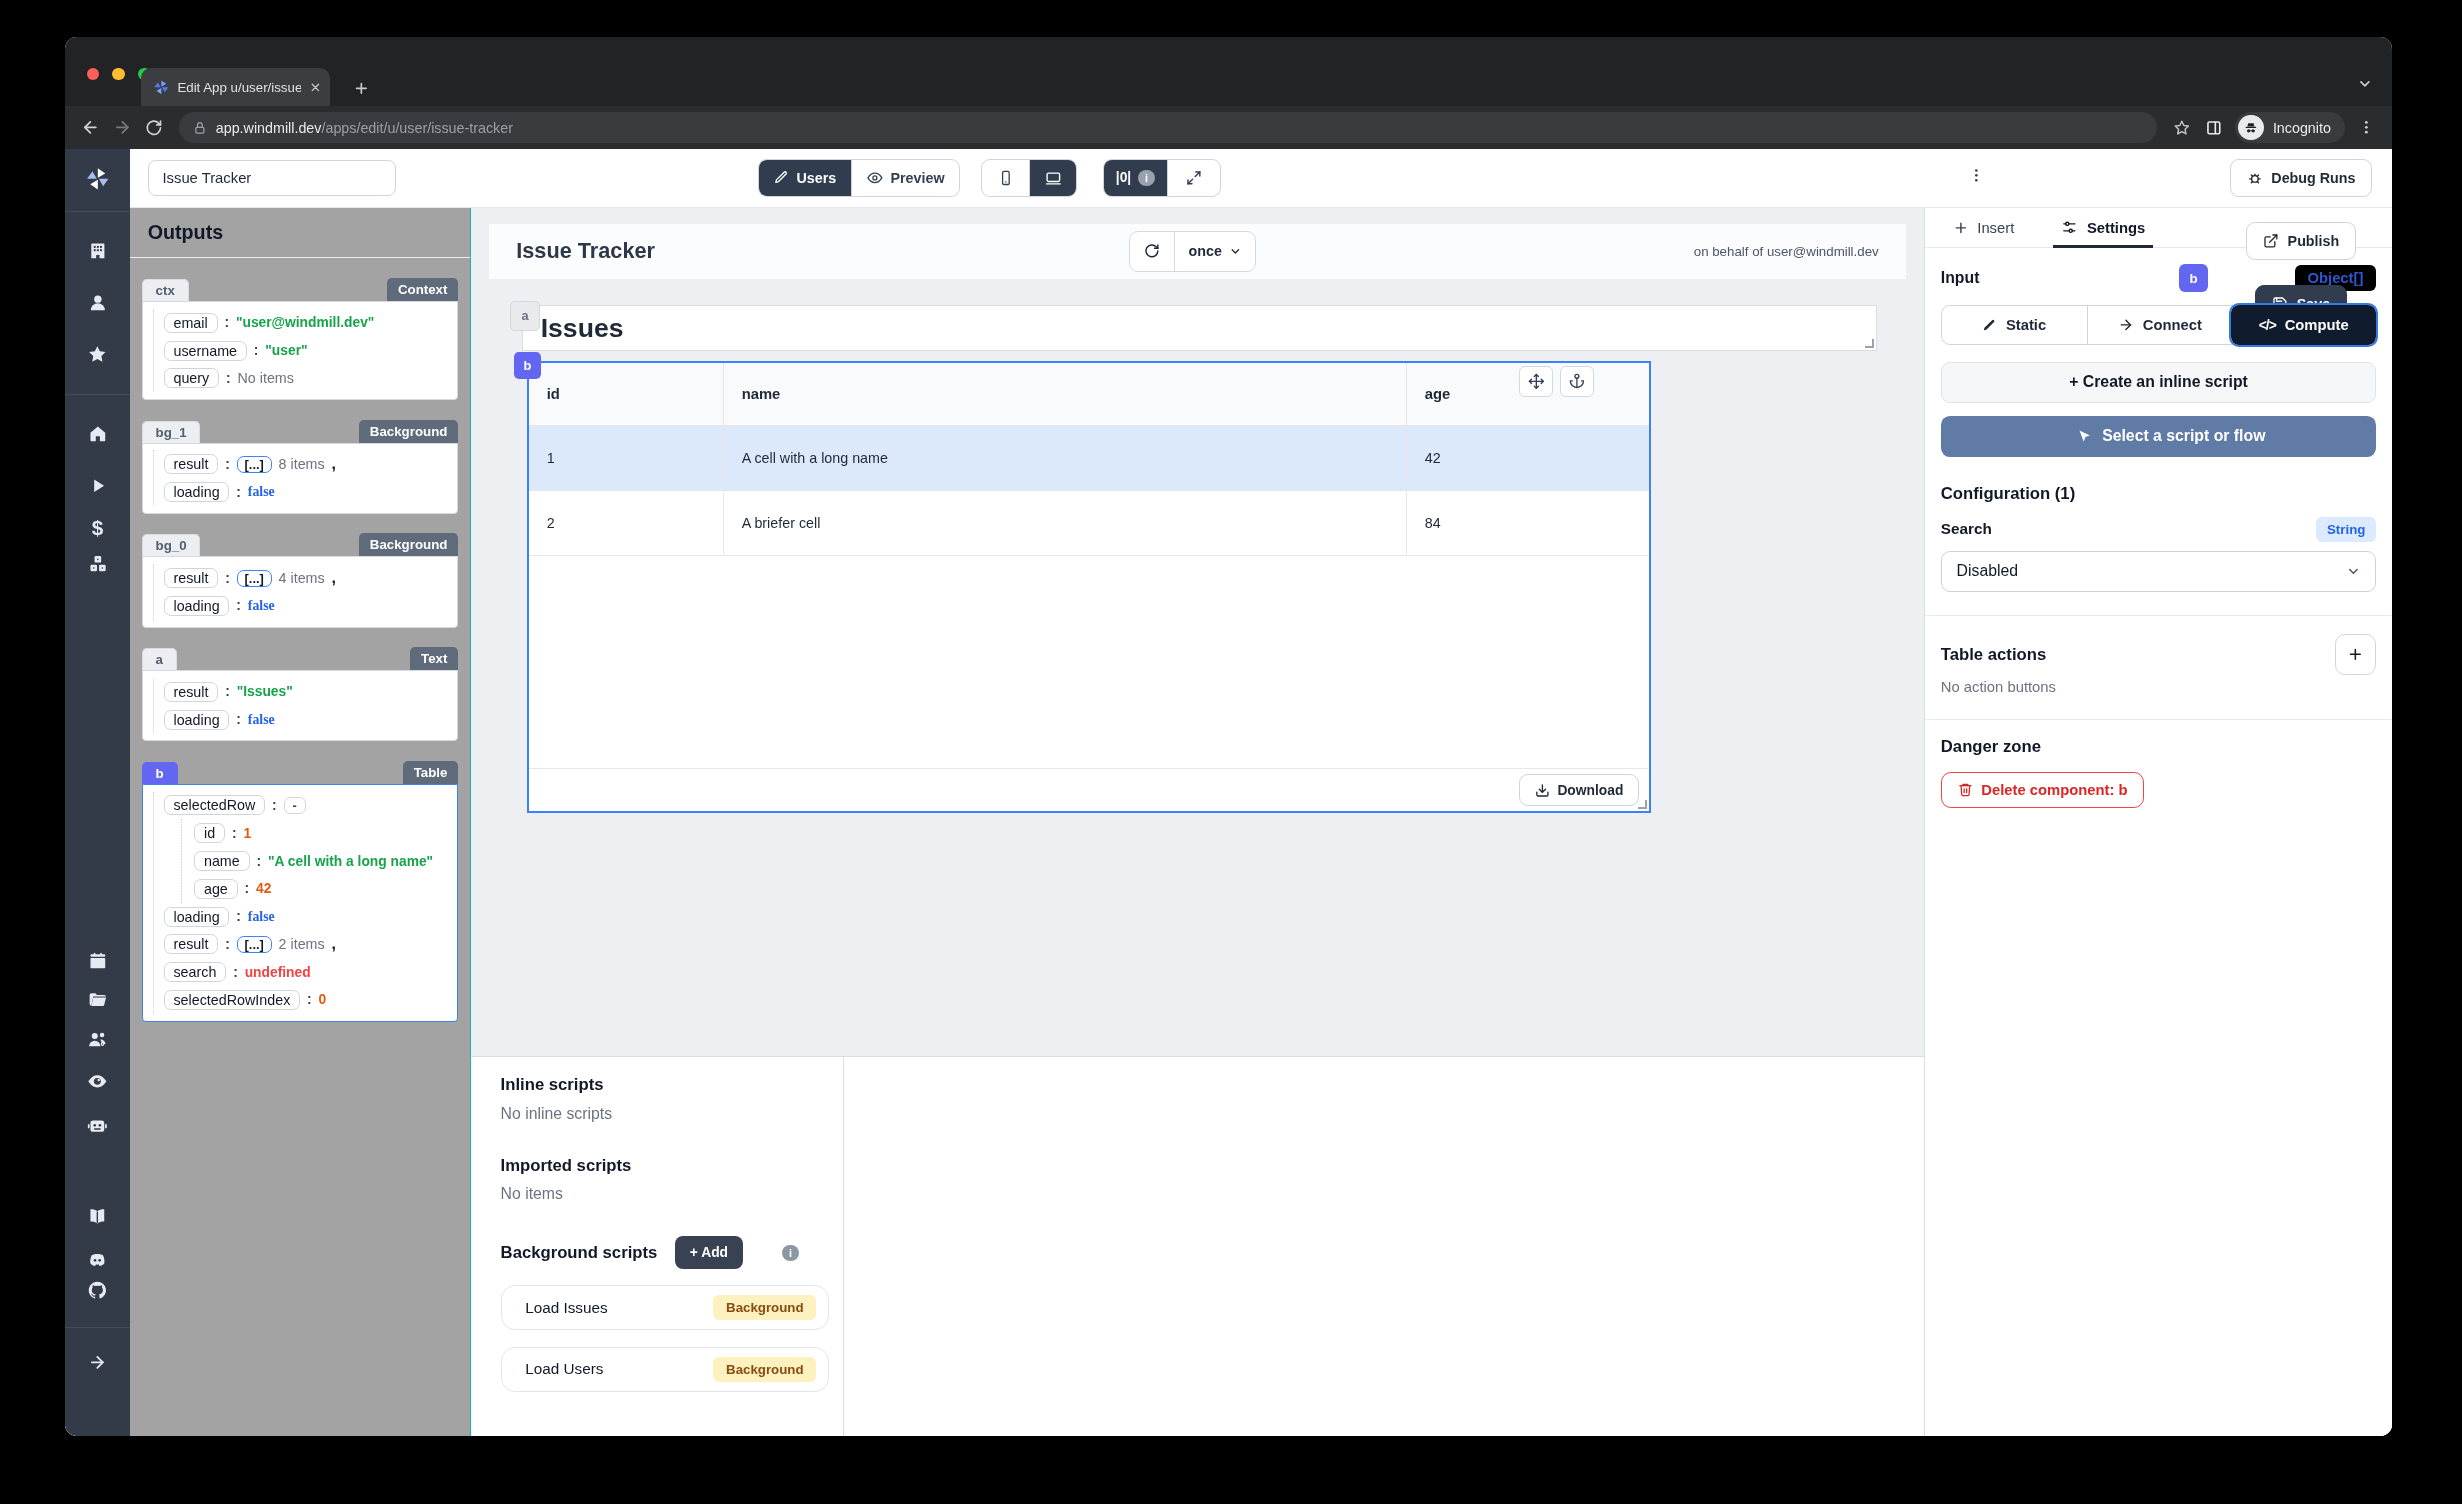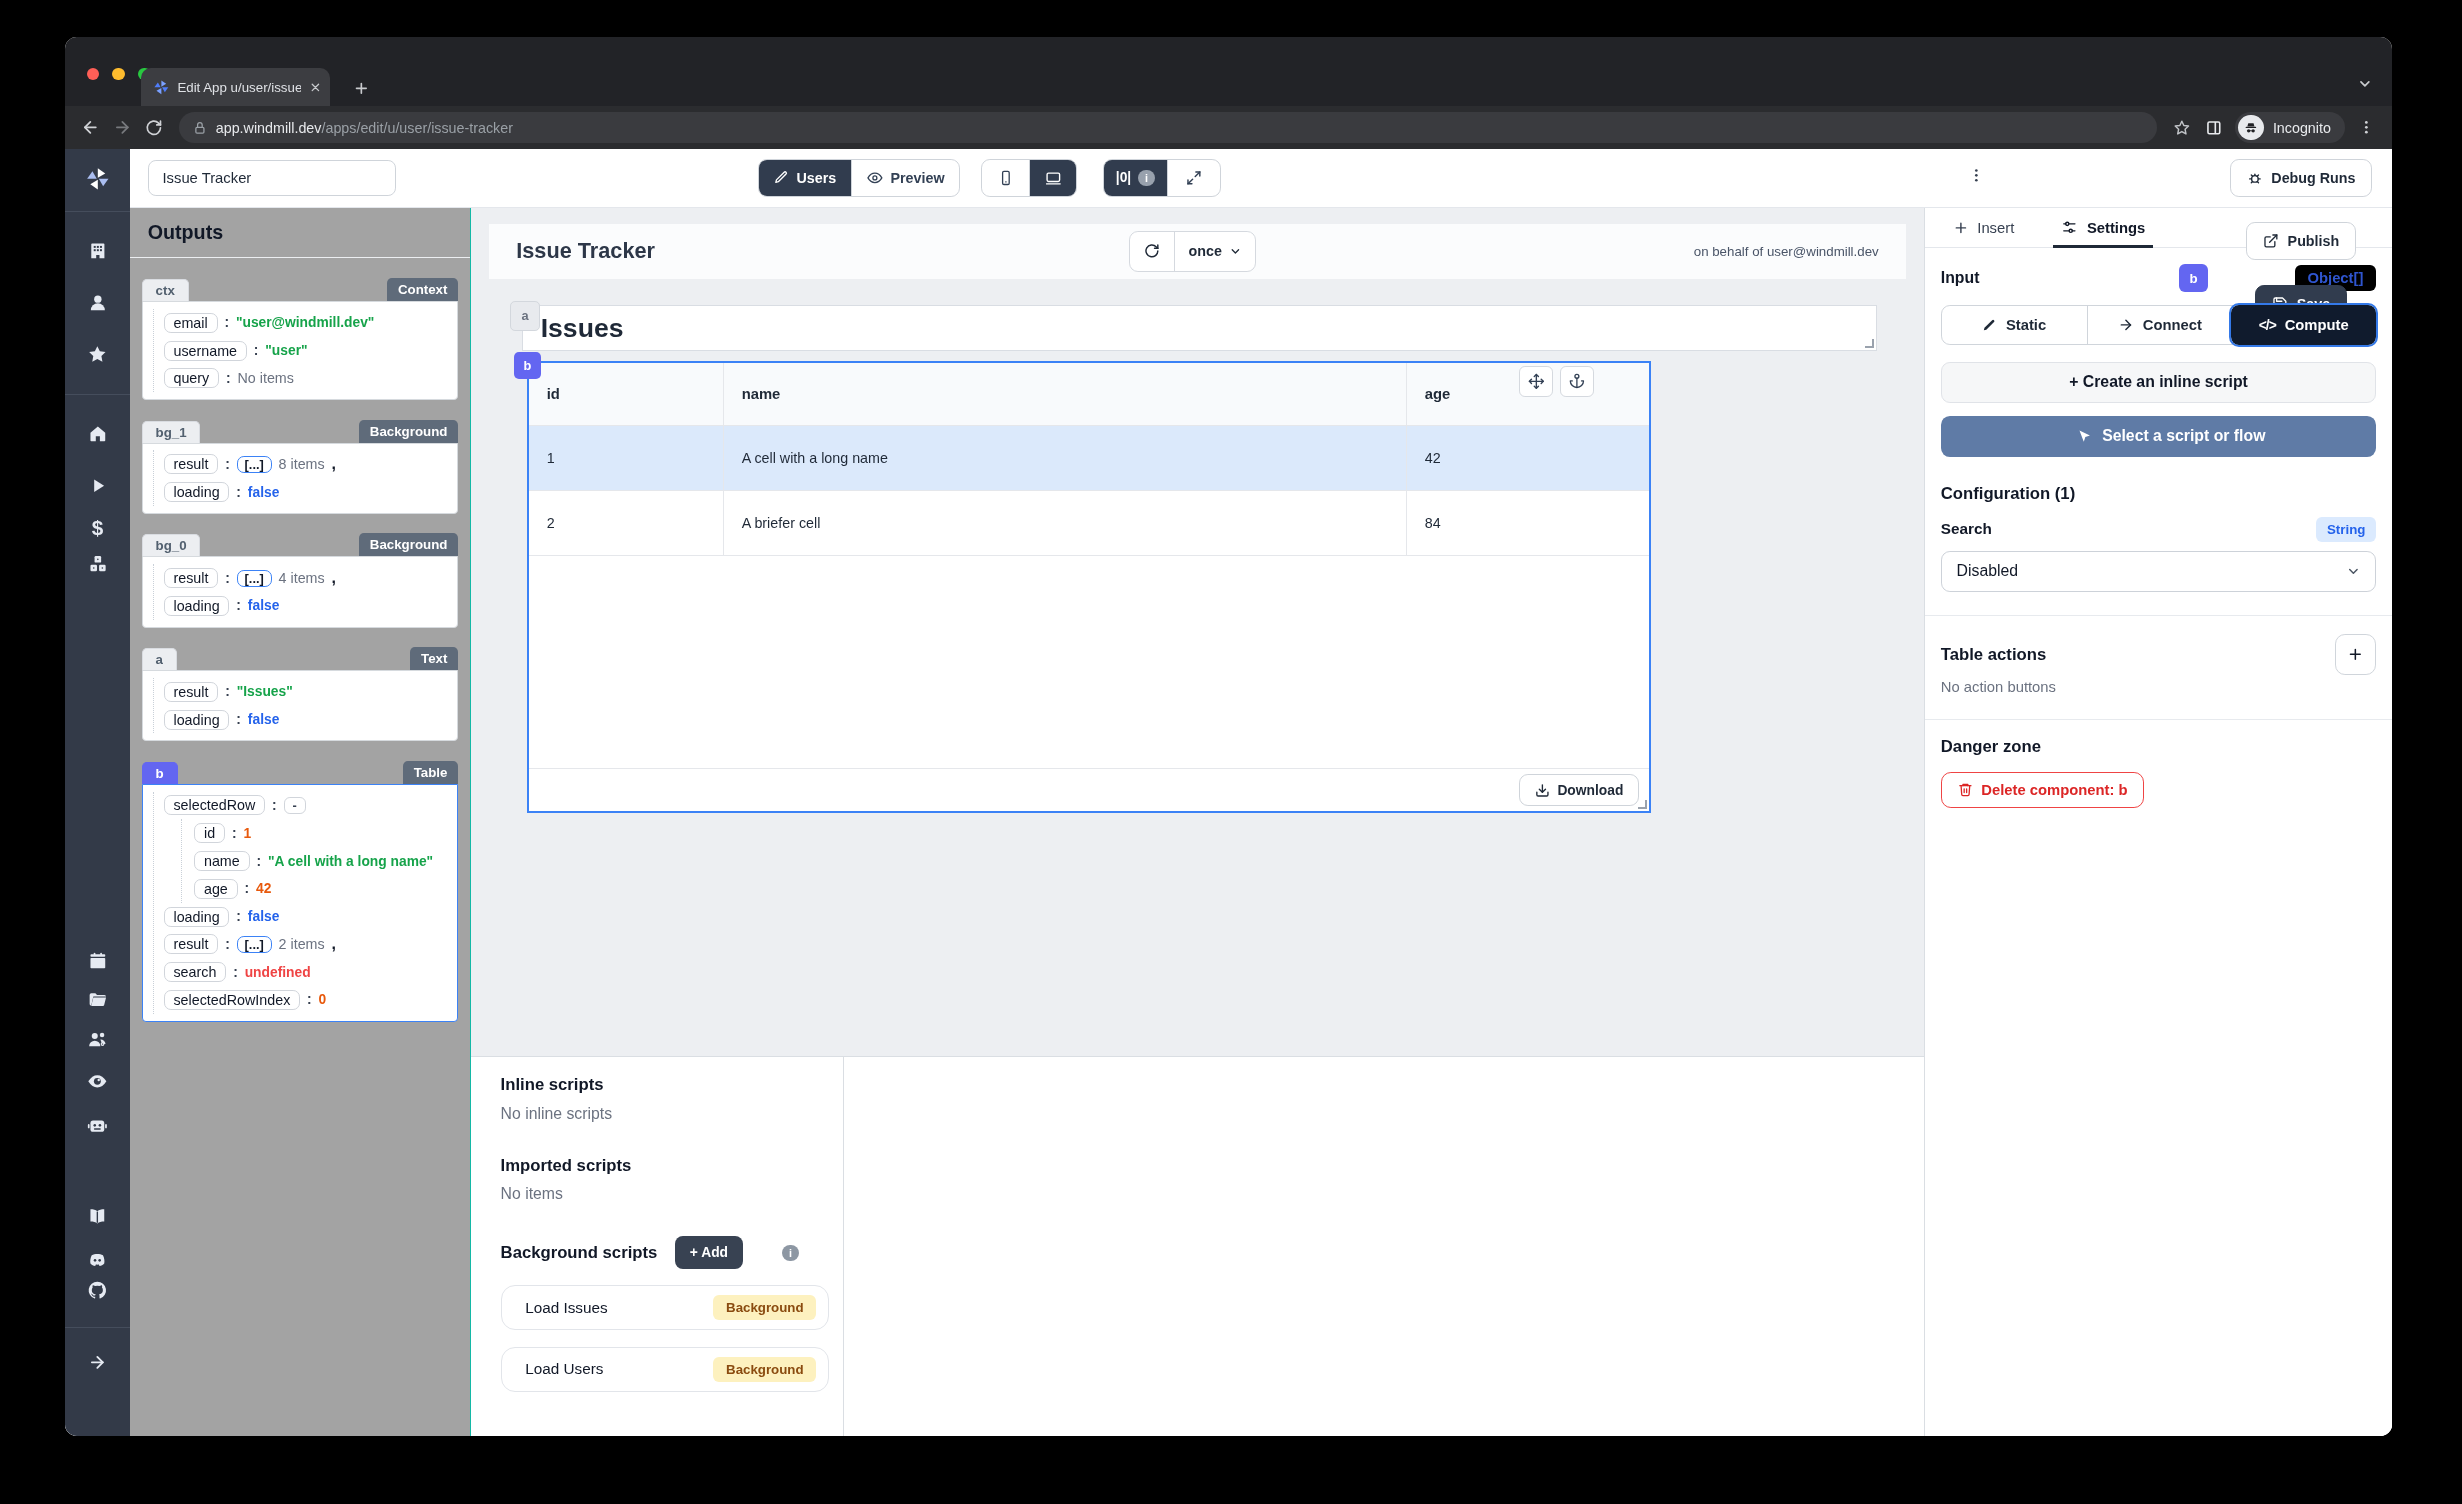--- a/index.html
+++ b/index.html
@@ -70,21 +70,21 @@
     padding:3px 12.8px;font-size:13.3px;font-weight:700;color:#52606f;}
   .sec-chip.active{background:#6366f1;border-color:#6366f1;color:#fff;}
   .sec-badge{background:#5f6b7a;color:#fff;font-weight:700;font-size:13.3px;padding:3.9px 10.8px;border-radius:4.9px 4.9px 0 0;}
   .sec-body{border:1px solid #d6dade;background:#fff;padding:6.9px 9.9px;border-radius:0 0 3.9px 3.9px;}
   .sec.selected .sec-body{border-color:#3b82f6;}
   .rows{border-left:1px dotted #c9d0d8;padding-left:9.9px;}
   .orow{display:flex;align-items:center;gap:6.9px;padding:3.9px 0;flex-wrap:wrap;}
   .kp{border:1px solid #d1d5db;border-radius:6.9px;padding:1px 8.9px;font-size:14.3px;color:#111827;background:#fff;}
   .colon{color:#374151;font-weight:700;font-size:13.8px;}
   .v{font-weight:700;font-size:13.8px;}
-  .v.str{color:#16a34a;}.v.num{color:#e8590c;}.v.bool{color:#2563eb;}.v.undef{color:#ef4444;}
+  .v.str{color:#16a34a;}.v.num{color:#e8590c;}.v.bool{color:#2563eb;font-family:Liberation Serif, serif;}.v.undef{color:#ef4444;}
   .v.muted{color:#6b7280;font-weight:400;font-size:14.3px;}
   .arr{border:1.5px solid #3b82f6;border-radius:6.9px;padding:0 6.9px;font-weight:700;color:#111827;font-size:12.8px;}
   .mini{border:1px solid #d1d5db;border-radius:5.9px;padding:0 7.9px;font-weight:700;color:#374151;font-size:12.8px;}
   .sep{color:#111827;font-weight:700;}
   .nested{margin-left:17.7px;border-left:1px dotted #c9d0d8;padding-left:11.8px;}
 
   
   .centercol{flex:1;display:flex;flex-direction:column;min-width:0;}
   .canvas{flex:1;background:#edeff2;position:relative;overflow:hidden;}
   .pvheader{position:absolute;left:17.7px;right:17.7px;top:15.8px;height:55px;background:#fbfcfd;

